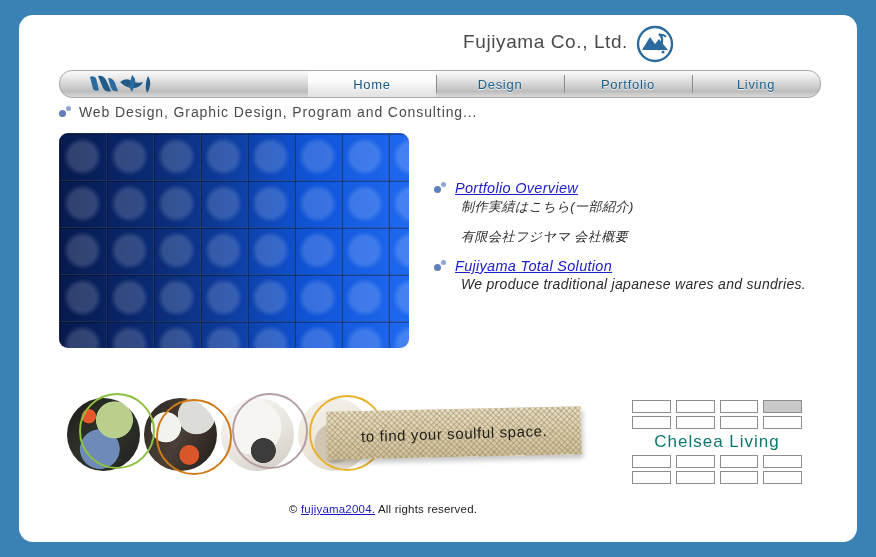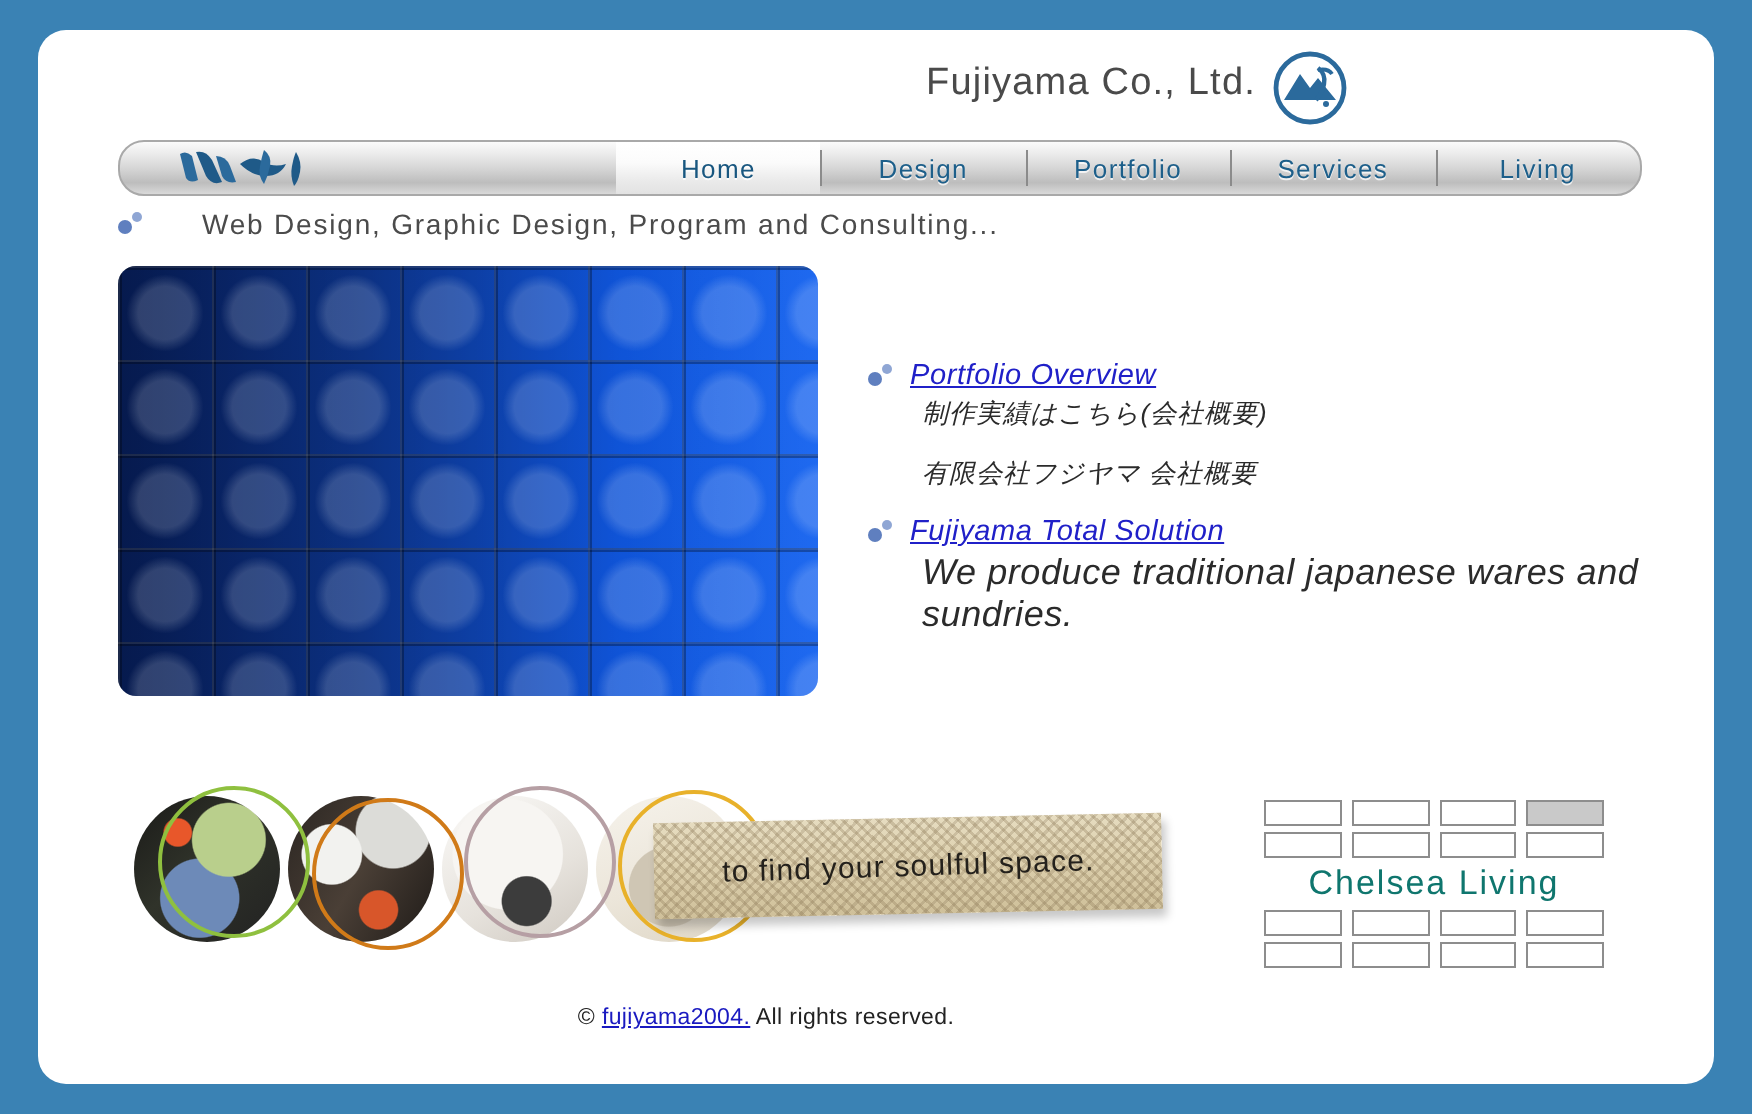--- a/index.html
+++ b/index.html
@@ -112,21 +112,20 @@
     color: #18567f;
   }
 
   
   #tagline {
     position: absolute;
     left: 40px;
     top: 89px;
     display: flex;
     align-items: center;
-    gap: 22px;
   }
   #tagline-text {
     font-size: 14px;
     color: #4b4b4b;
     letter-spacing: 0.9px;
     margin-left: 6px;
   }
 
   
   .dots {
@@ -201,21 +200,21 @@
     color: #2020c8;
     text-decoration: underline;
     margin-left: 7px;
     letter-spacing: 0.3px;
     cursor: pointer;
     font-family: "Liberation Sans", sans-serif;
   }
   .link-desc {
     margin-left: 27px;
     margin-top: 2px;
-    font-size: 18px;
+    font-size: 14px;
     color: #2b2b2b;
     letter-spacing: 0.3px;
   }
   .link-desc.jp {
     font-size: 13px;
     letter-spacing: 0.5px;
   }
 
   
   #photo-banner {
@@ -359,21 +358,20 @@
           <path d="M22 5 q5 0 7 5 l3 8 q-5 1 -7 -3 Z" fill="#2b6a9c"></path>
           <path d="M34 9 q6 -5 12 -1 q5 3 11 1 q-3 6 -10 6 q-7 0 -13 -6 Z" fill="#1f5a88"></path>
           <path d="M46 2 q4 3 3 8 q-1 5 -3 9 q-3 -4 -2 -9 q1 -5 2 -8 Z" fill="#2b6a9c"></path>
           <path d="M62 3 q3 5 2 10 q-1 5 -3 7 q-2 -5 -1 -10 q1 -5 2 -7 Z" fill="#1f5a88"></path>
         </svg>
       </div>
       <div id="nav-items">
         <div class="nav-item active">Home</div>
         <div class="nav-item">Design</div>
         <div class="nav-item">Portfolio</div>
-        <div class="nav-item">Services</div>
         <div class="nav-item">Living</div>
       </div>
     </div>
 
     <div id="tagline">
       <span class="dots"></span>
       <span id="tagline-text">Web Design, Graphic Design, Program and Consulting...</span>
     </div>
 
     <div id="hero">
@@ -381,21 +379,21 @@
       <div id="hero-sheen"></div>
     </div>
 
     <div id="links">
 
       <div class="link-block">
         <div class="link-row">
           <span class="dots"></span>
           <a class="link-anchor" href="#">Portfolio Overview</a>
         </div>
-        <div class="link-desc jp">制作実績はこちら(会社概要)</div>
+        <div class="link-desc jp">制作実績はこちら(一部紹介)</div>
       </div>
 
       <div class="link-block">
         <div class="link-desc jp">有限会社フジヤマ  会社概要</div>
       </div>
 
       <div class="link-block">
         <div class="link-row">
           <span class="dots"></span>
           <a class="link-anchor" href="#">Fujiyama Total Solution</a>

